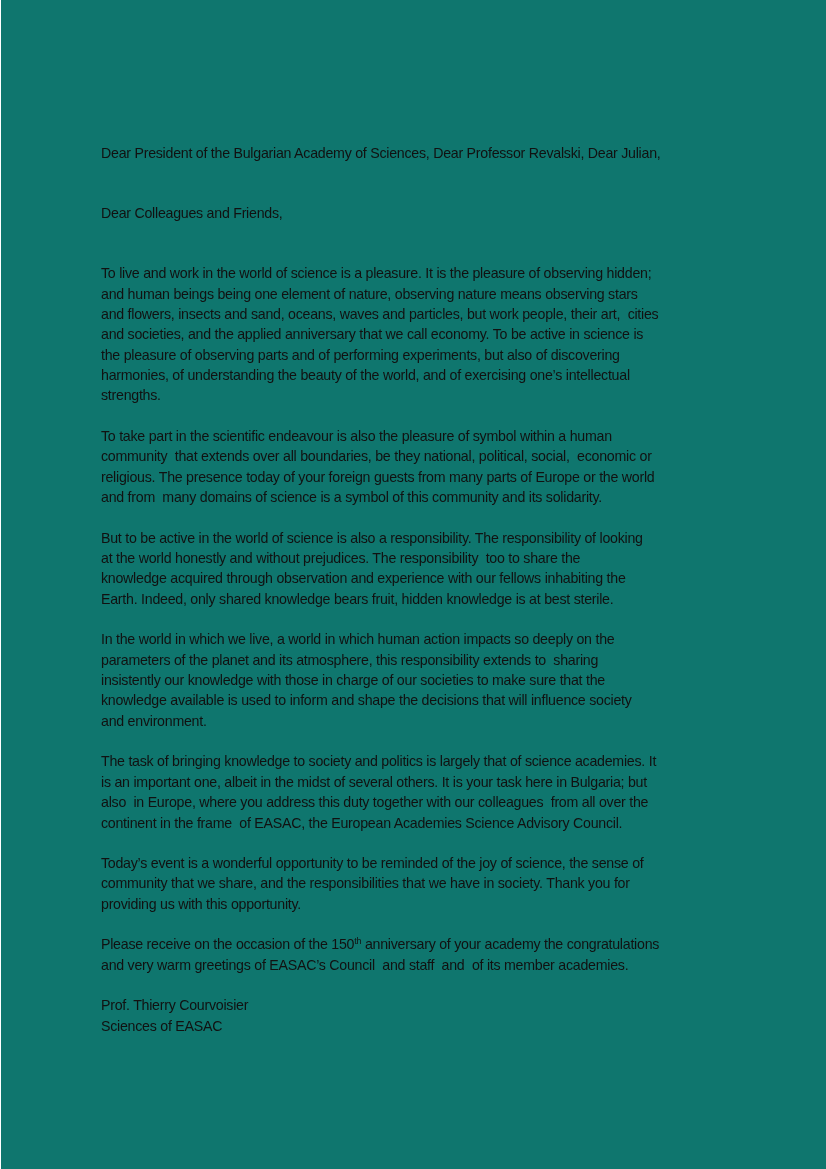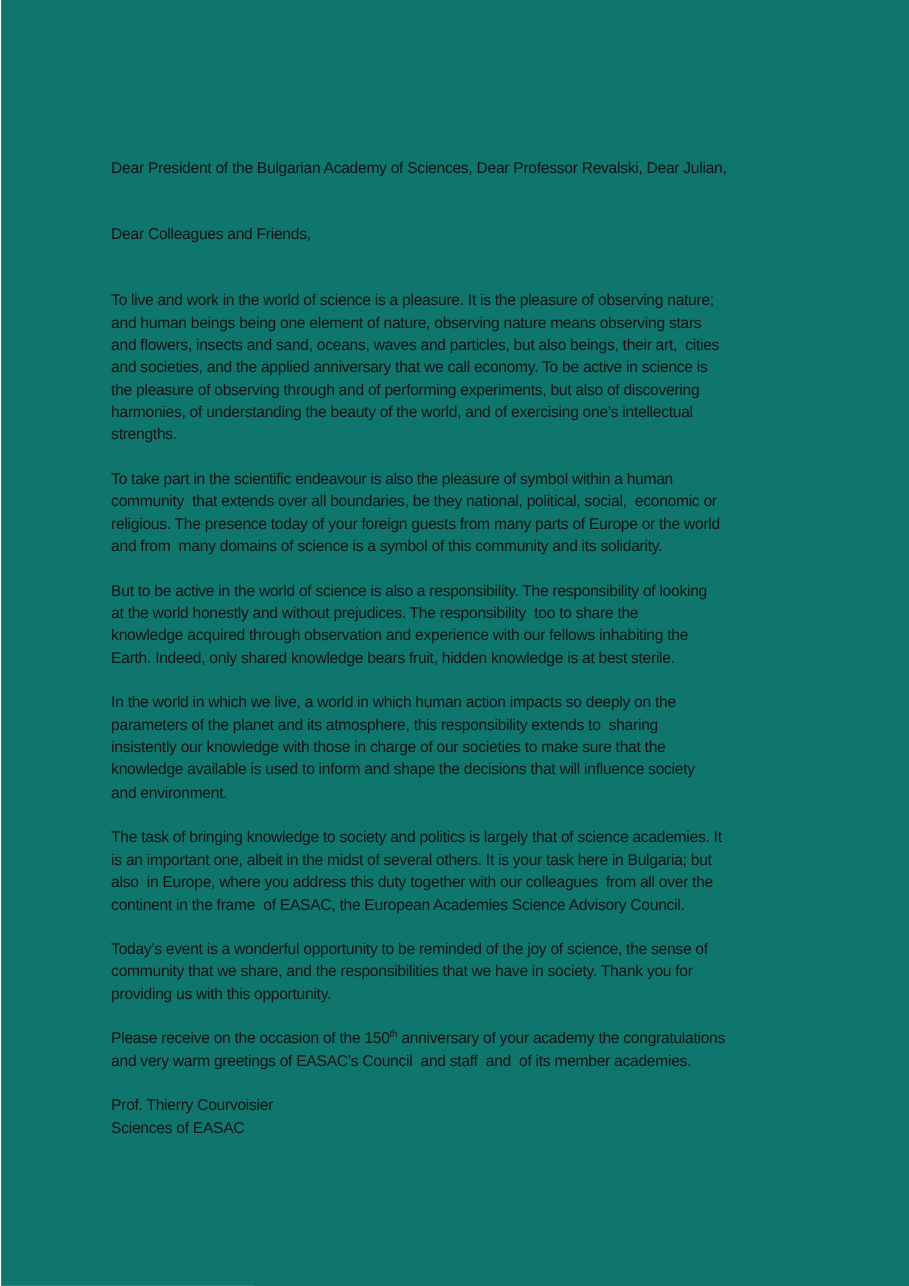--- a/index.html
+++ b/index.html
@@ -39,25 +39,25 @@
   </style>
 </head>
 <body>
 
 <div class="page">
 
   <div class="line" style="top:143px">Dear President of the Bulgarian Academy of Sciences, Dear Professor Revalski, Dear Julian,</div>
   <div class="line" style="top:203px">Dear Colleagues and Friends,</div>
 
   <div>
-    <div class="line" style="top:263px">To live and work in the world of science is a pleasure. It is the pleasure of observing nature;</div>
+    <div class="line" style="top:263px">To live and work in the world of science is a pleasure. It is the pleasure of observing hidden;</div>
     <div class="line" style="top:284px">and human beings being one element of nature, observing nature means observing stars</div>
-    <div class="line" style="top:304px">and flowers, insects and sand, oceans, waves and particles, but also beings, their art,  cities</div>
+    <div class="line" style="top:304px">and flowers, insects and sand, oceans, waves and particles, but work people, their art,  cities</div>
     <div class="line" style="top:324px">and societies, and the applied anniversary that we call economy. To be active in science is</div>
-    <div class="line" style="top:345px">the pleasure of observing through and of performing experiments, but also of discovering</div>
+    <div class="line" style="top:345px">the pleasure of observing parts and of performing experiments, but also of discovering</div>
     <div class="line" style="top:365px">harmonies, of understanding the beauty of the world, and of exercising one’s intellectual</div>
     <div class="line" style="top:385px">strengths.</div>
   </div>
 
   <div>
     <div class="line" style="top:426px">To take part in the scientific endeavour is also the pleasure of symbol within a human</div>
     <div class="line" style="top:446px">community  that extends over all boundaries, be they national, political, social,  economic or</div>
     <div class="line" style="top:467px">religious. The presence today of your foreign guests from many parts of Europe or the world</div>
     <div class="line" style="top:487px">and from  many domains of science is a symbol of this community and its solidarity.</div>
   </div>

